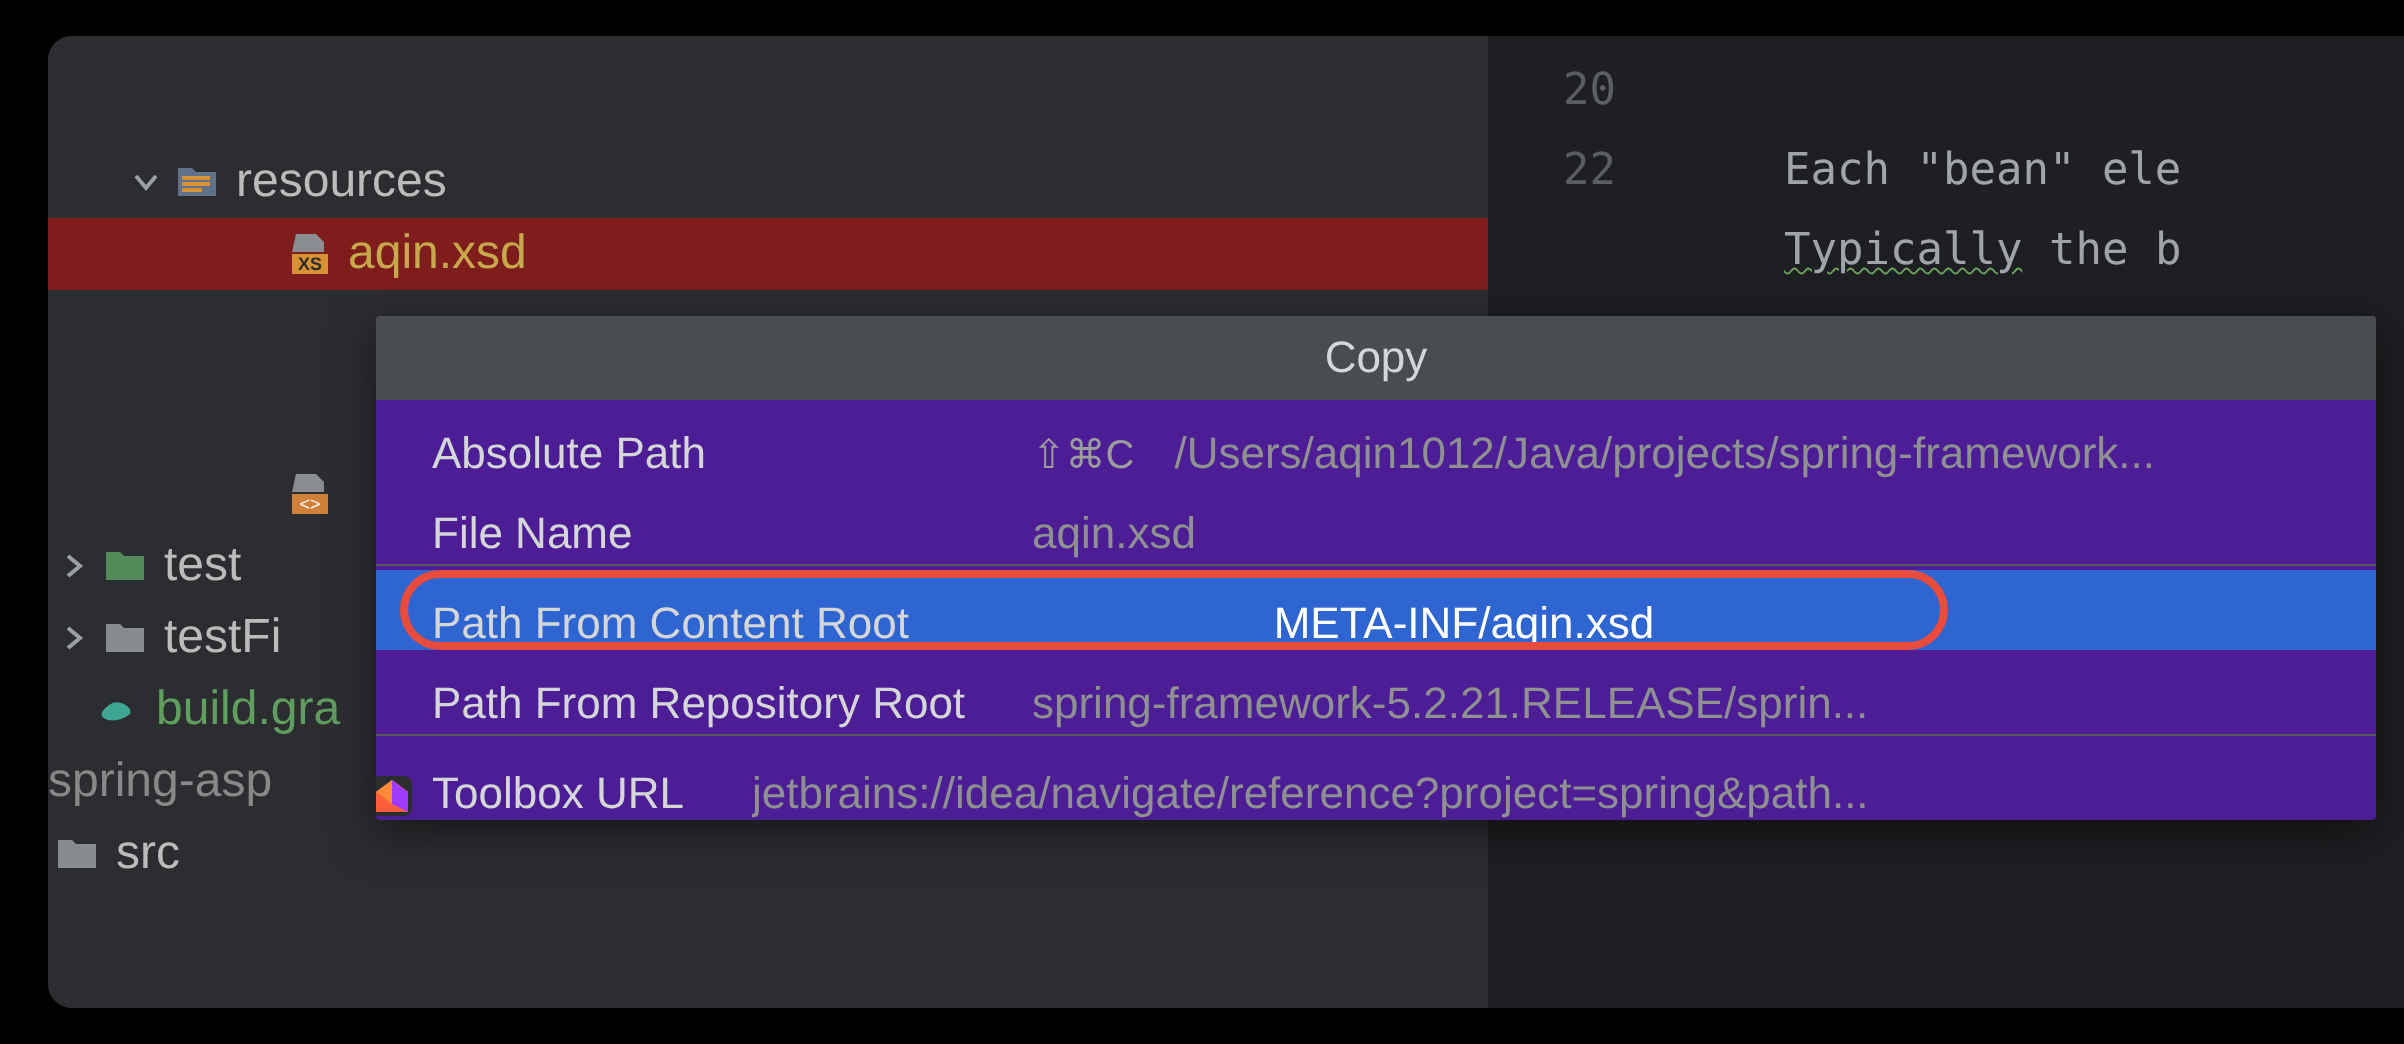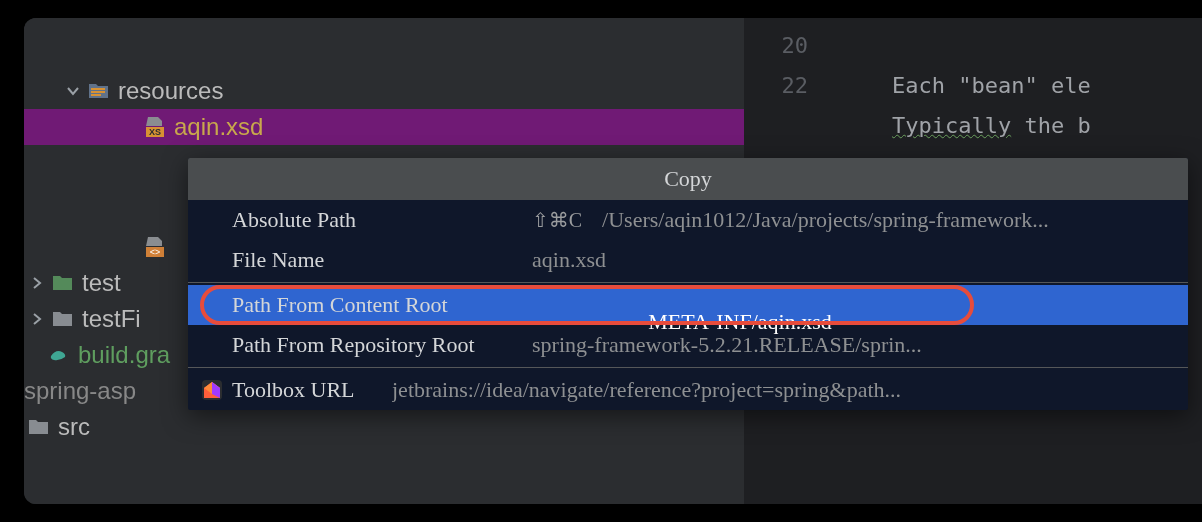--- a/index.html
+++ b/index.html
@@ -30,21 +30,21 @@
       color: #bbbbbb;
     }
     .tree-row {
       display: flex;
       align-items: center;
       height: 36px;
       padding-left: 0;
       white-space: nowrap;
     }
     .tree-row.selected {
-      background: #701a75;
+      background: #7f1d1d;
     }
     .tree-indent-1 { padding-left: 40px; margin-top: 47px; }
     .tree-indent-2 { padding-left: 80px; }
     .tree-indent-3 { padding-left: 120px; }
     .tree-indent-0 { padding-left: 4px; }
     .chevron {
       width: 18px;
       height: 18px;
       margin-right: 6px;
       display: inline-flex;
@@ -99,40 +99,39 @@
     .underline-wavy {
       text-decoration: underline wavy #6ba05e;
       text-decoration-thickness: 1px;
     }
     
     .context-menu {
       position: absolute;
       top: 158px;
       left: 188px;
       right: 14px;
-      background: #0f172a;
+      background: #4c1d95;
       border-radius: 2px;
       box-shadow: 0 6px 24px rgba(0,0,0,0.5);
       font-size: 22px;
       color: #d4d6d8;
       overflow: hidden;
-      font-family: Liberation Serif, serif;
     }
     .menu-title {
       background: #4a4d4f;
       text-align: center;
       padding: 8px 0;
       font-size: 22px;
       color: #d4d6d8;
     }
     .menu-item {
       display: flex;
-      align-items: center;
+      align-items: flex-end;
       height: 40px;
-      padding: 0 20px 0 44px;
+      padding: 0 20px 0 28px;
       position: relative;
     }
     .menu-item.highlighted {
       background: #2f65d0;
     }
     .menu-separator {
       height: 1px;
       background: #555759;
       margin: 2px 0;
     }

